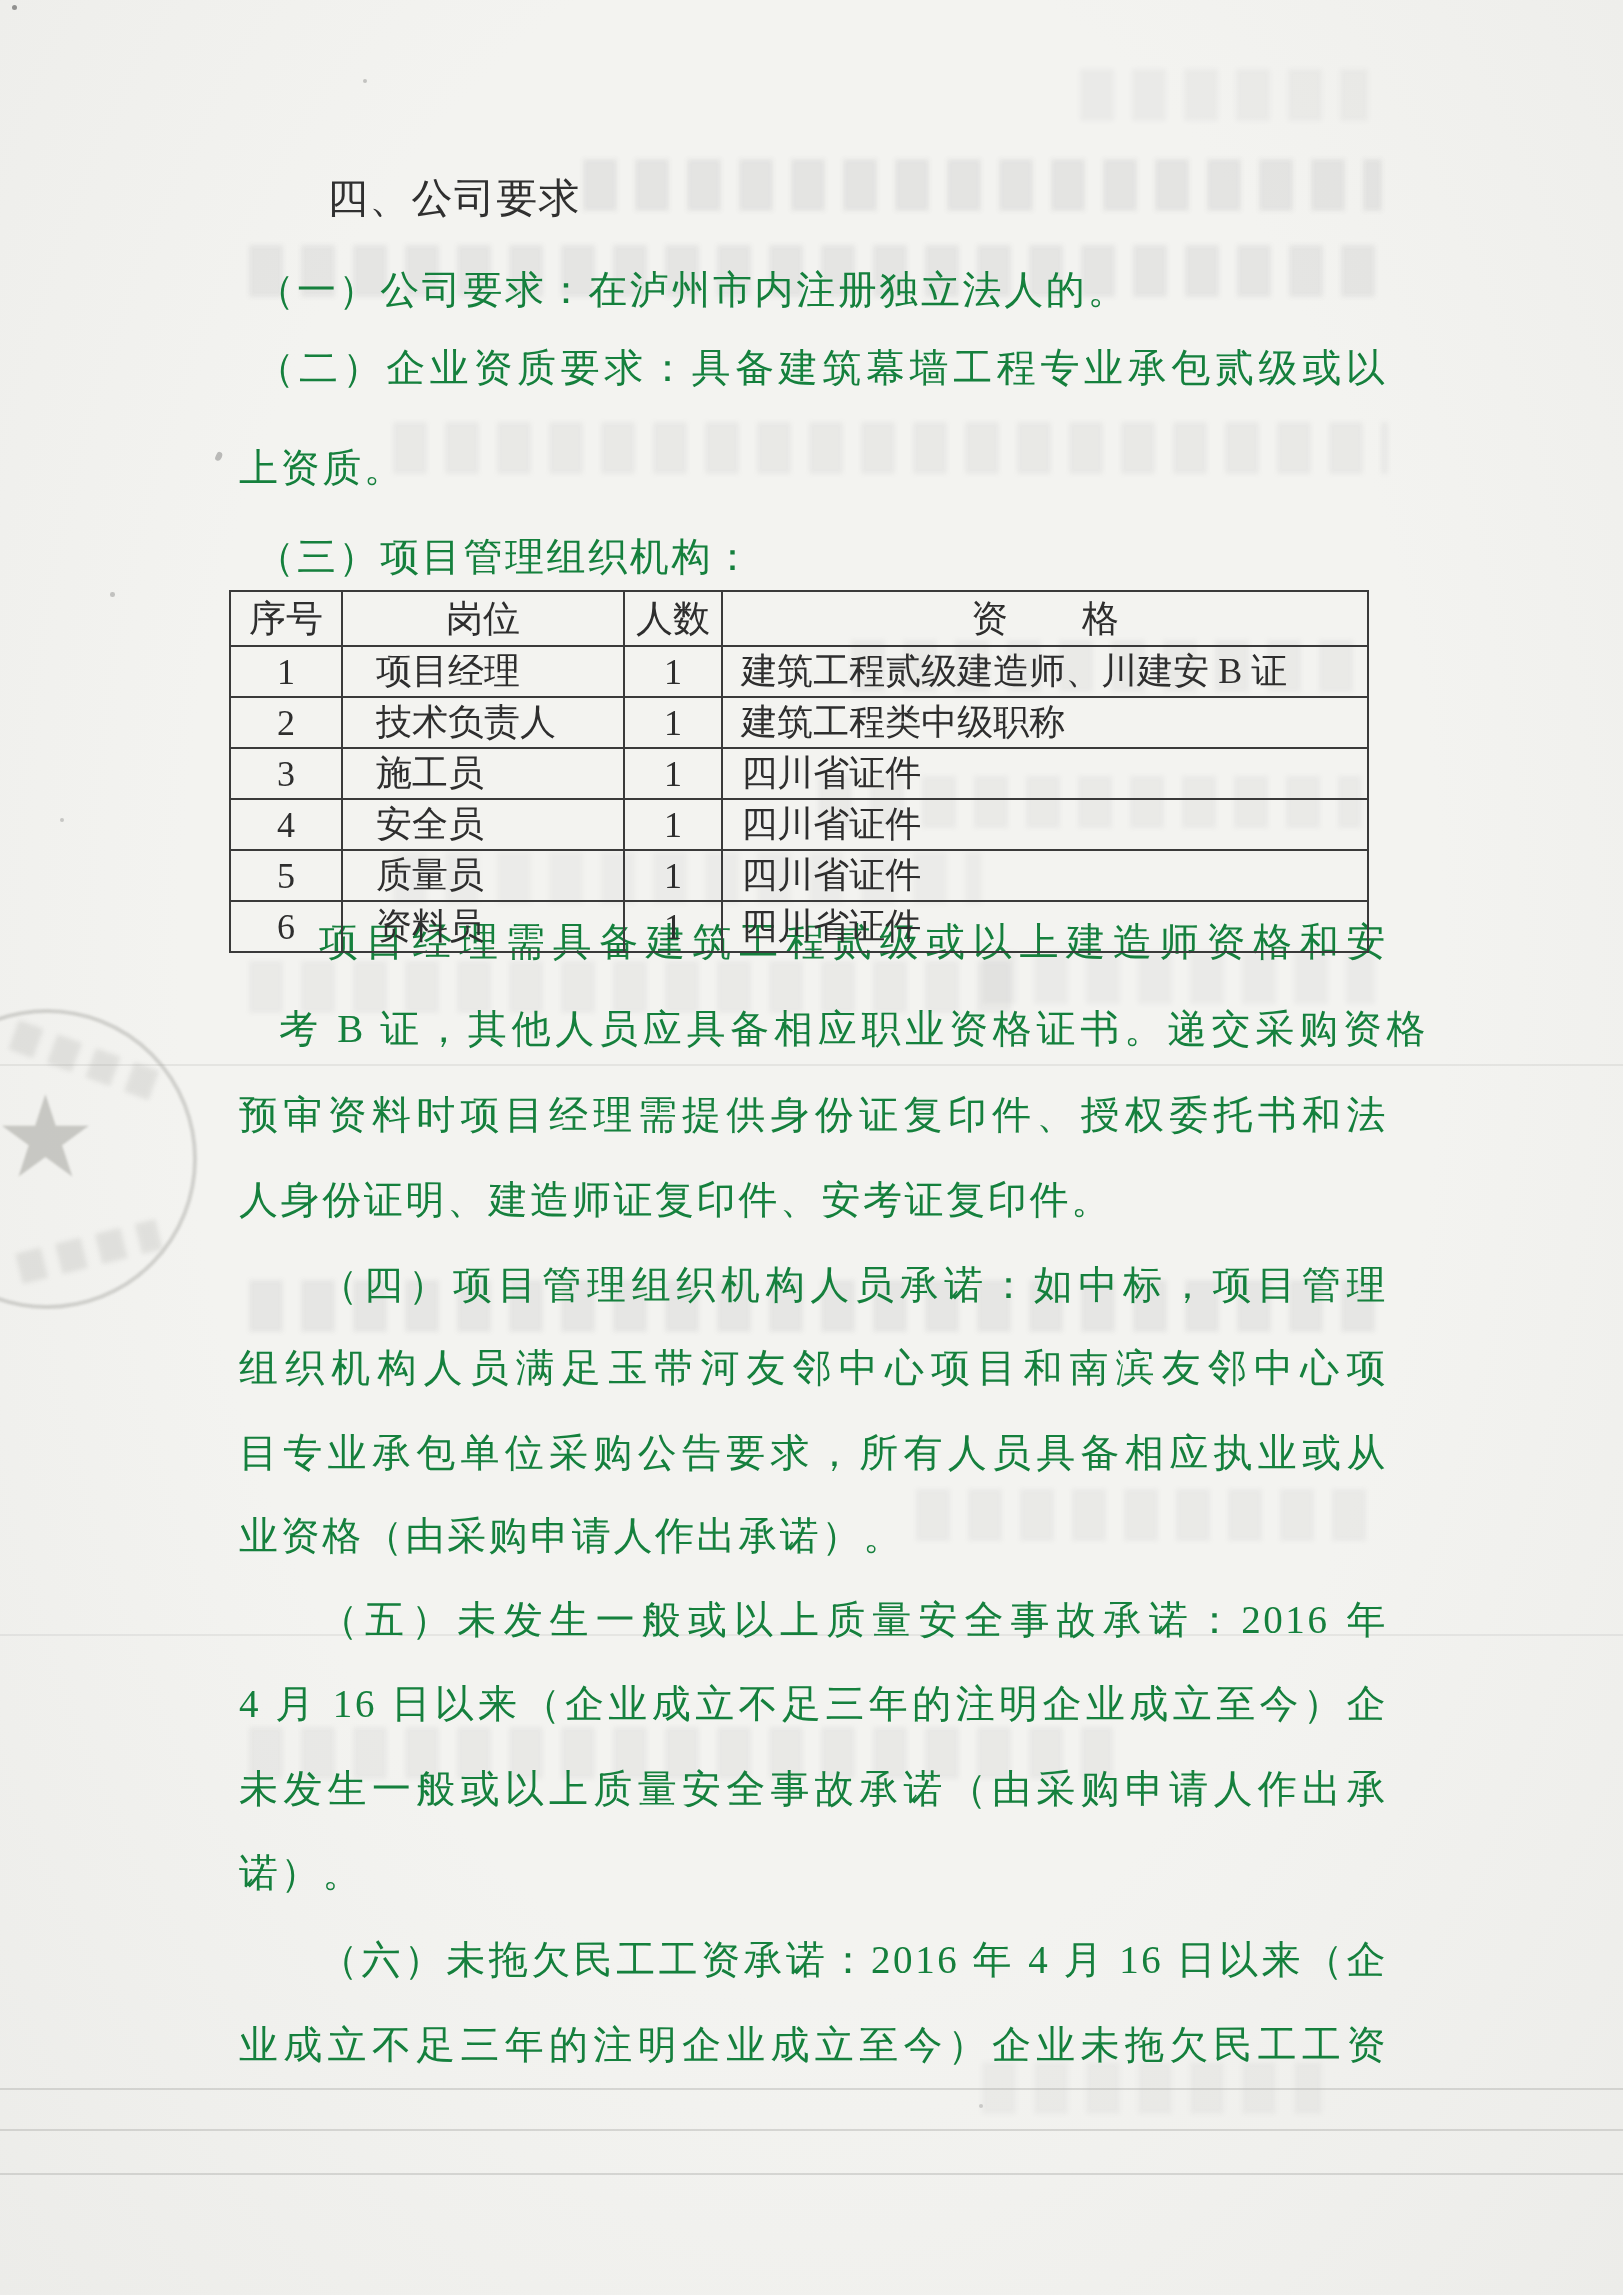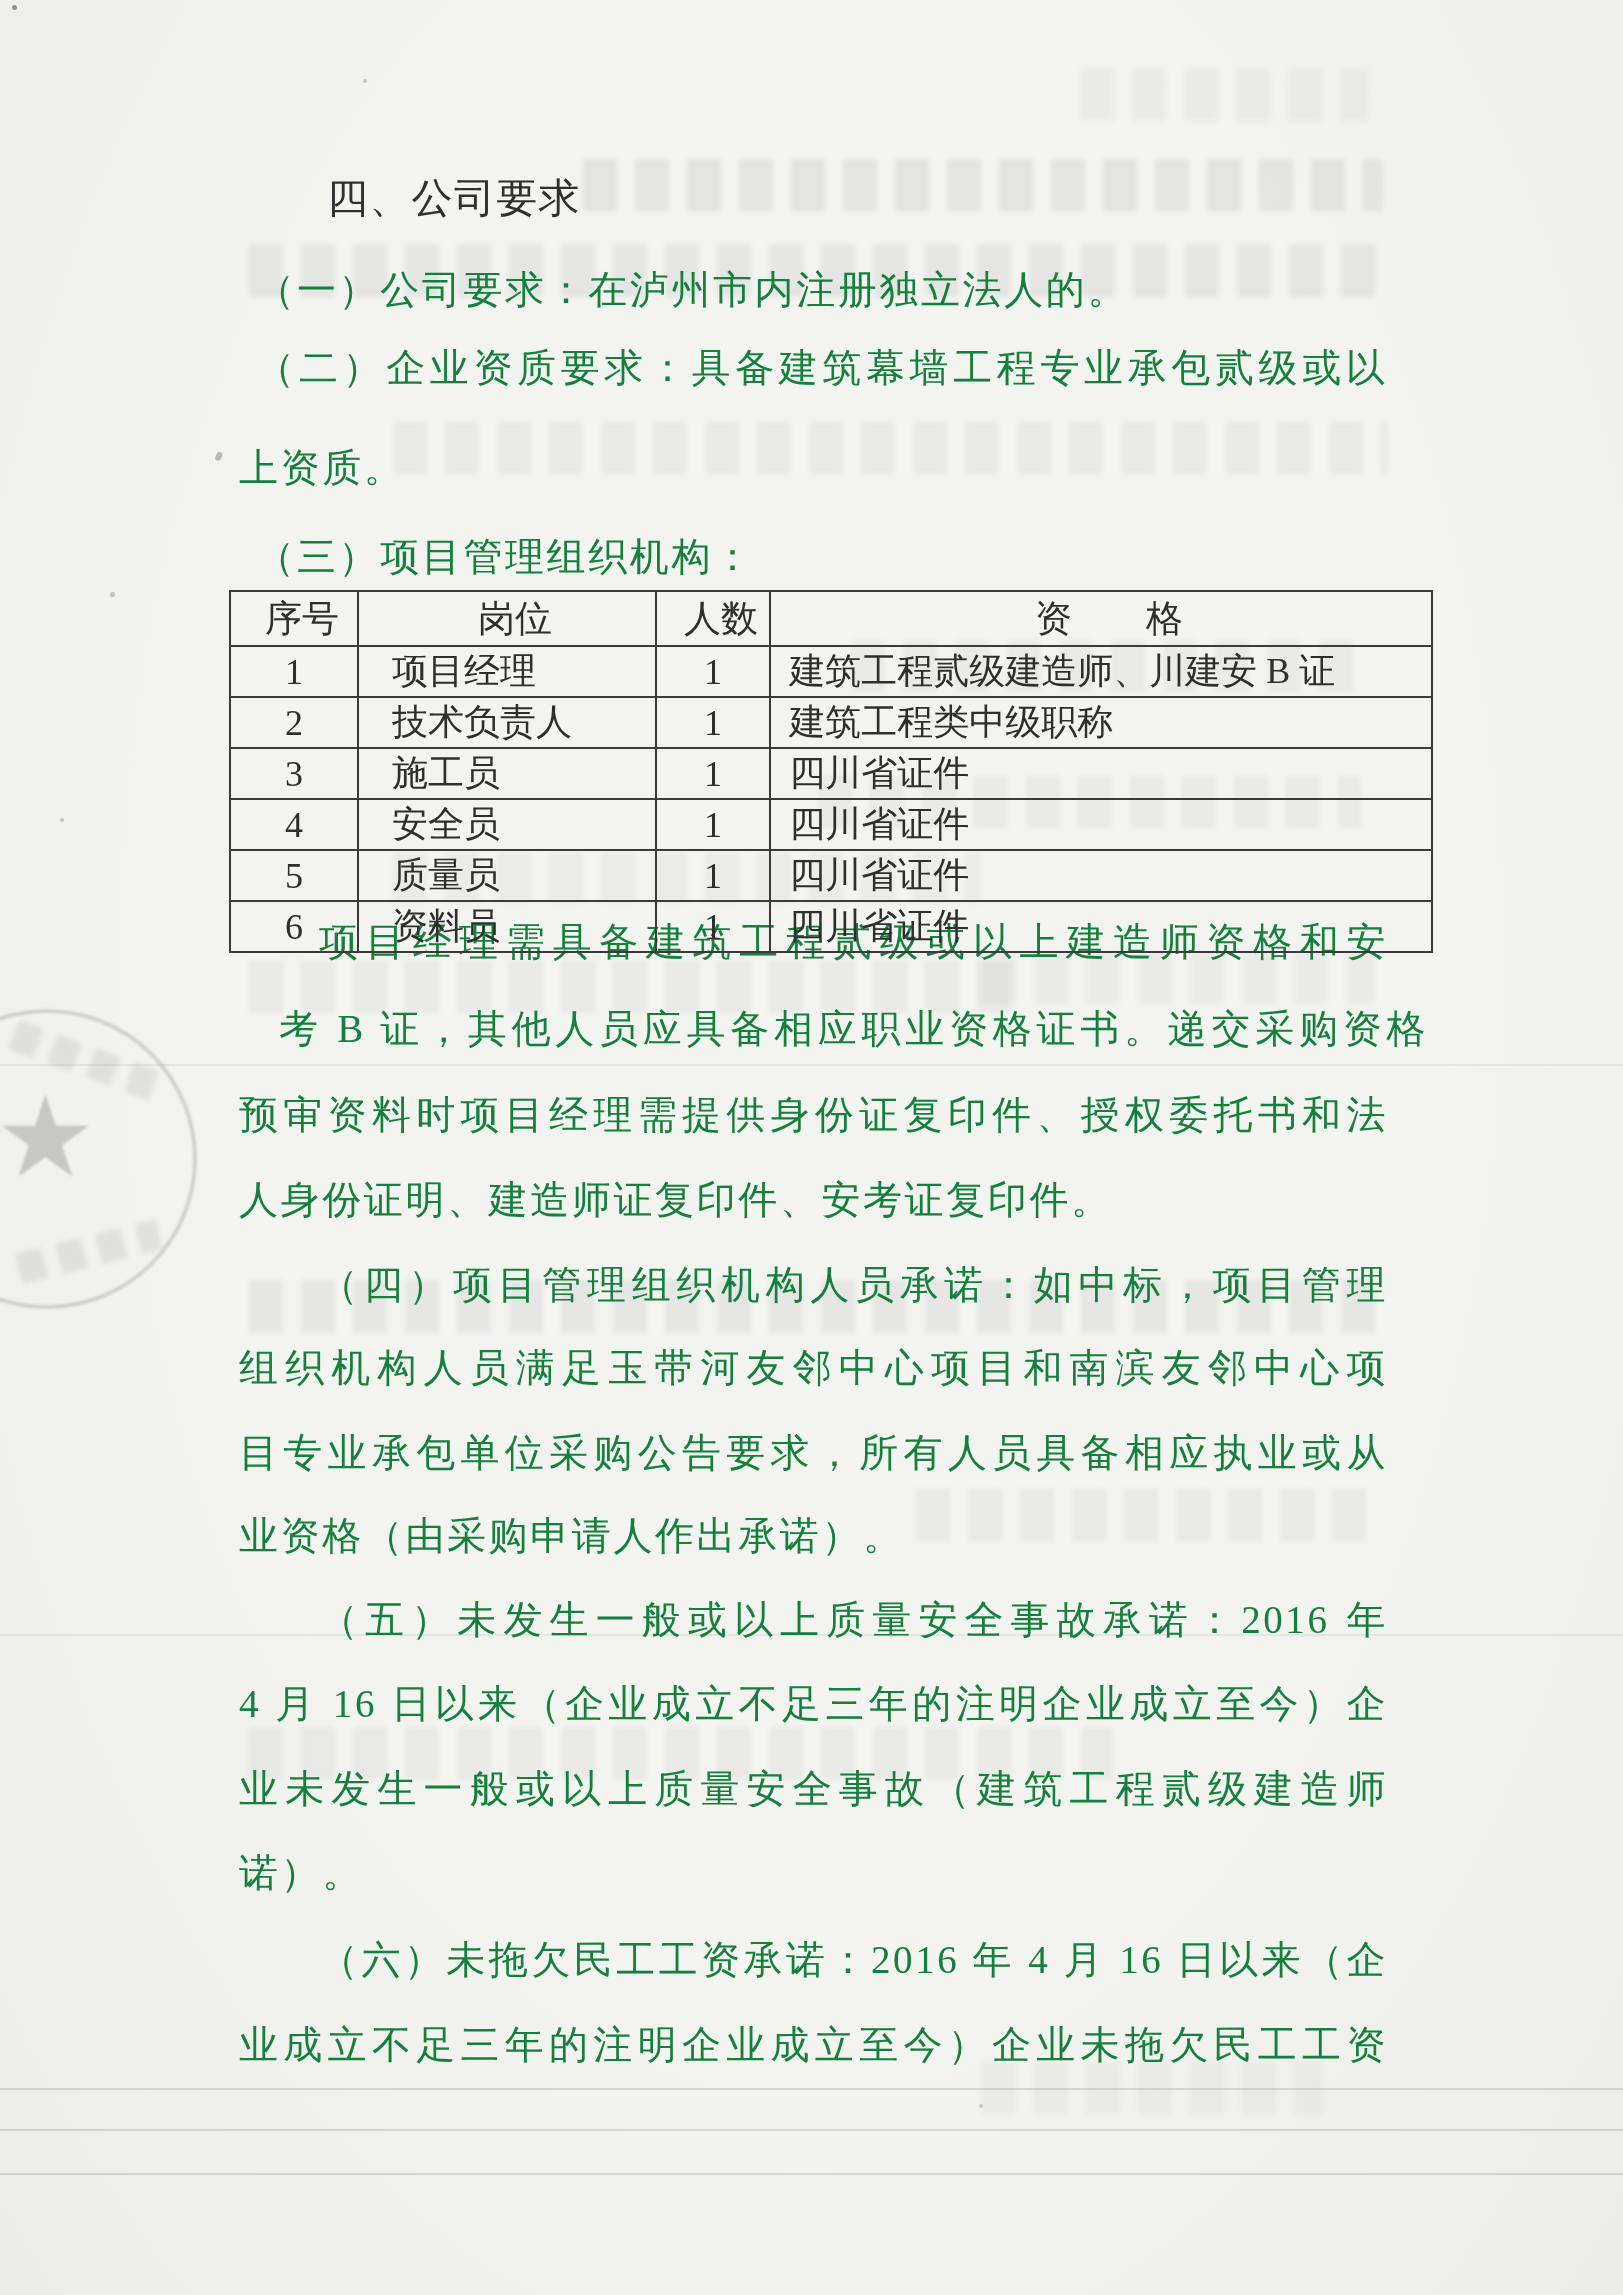--- a/index.html
+++ b/index.html
@@ -34,21 +34,21 @@
     border:2px solid #3a3a3a;font-weight:normal;
     padding:0;overflow:hidden;white-space:nowrap;
   }
   .reqtable{border:2.6px solid #353535;}
   .reqtable tr{height:43px;}
   .reqtable tr.hdr{height:55px;}
   .reqtable .c-seq{width:110px;text-align:center;}
   .reqtable .c-post{width:280px;text-align:left;padding-left:33px;}
   .reqtable .c-count{width:96px;text-align:center;}
   .reqtable .c-qual{width:644px;text-align:left;padding-left:18.3px;}
-  .reqtable tr.hdr th{text-align:center;padding-left:16px;font-size:37px;}
+  .reqtable tr.hdr th{text-align:center;padding-left:0;font-size:37px;}
   
   .ghost{
     position:absolute;height:52px;filter:blur(2.6px);
     background:repeating-linear-gradient(90deg,
       rgba(125,125,130,0.16) 0 34px, rgba(125,125,130,0) 34px 52px);
   }
   
   .streak{position:absolute;left:0;width:1623px;height:2px;background:rgba(165,165,162,0.38);}
   
   .speck{position:absolute;border-radius:50%;background:rgba(70,70,70,0.55);}
@@ -111,21 +111,21 @@
   <div class="line i2 j" style="top:916px;">项目经理需具备建筑工程贰级或以上建造师资格和安</div>
   <div class="line j" style="top:1003px;margin-left:40px;">考 B 证，其他人员应具备相应职业资格证书。递交采购资格</div>
   <div class="line j" style="top:1089px;">预审资料时项目经理需提供身份证复印件、授权委托书和法</div>
   <div class="line" style="top:1174px;">人身份证明、建造师证复印件、安考证复印件。</div>
   <div class="line i2 j" style="top:1259px;">（四）项目管理组织机构人员承诺：如中标，项目管理</div>
   <div class="line j" style="top:1342px;">组织机构人员满足玉带河友邻中心项目和南滨友邻中心项</div>
   <div class="line j" style="top:1427px;">目专业承包单位采购公告要求，所有人员具备相应执业或从</div>
   <div class="line" style="top:1510px;">业资格（由采购申请人作出承诺）。</div>
   <div class="line i2 j" style="top:1594px;">（五）未发生一般或以上质量安全事故承诺：2016 年</div>
   <div class="line j" style="top:1678px;">4 月 16 日以来（企业成立不足三年的注明企业成立至今）企</div>
-  <div class="line j" style="top:1763px;">业未发生一般或以上质量安全事故（建筑工程贰级建造师</div>
+  <div class="line j" style="top:1763px;">未发生一般或以上质量安全事故承诺（由采购申请人作出承</div>
   <div class="line" style="top:1847px;">诺）。</div>
   <div class="line i2 j" style="top:1934px;">（六）未拖欠民工工资承诺：2016 年 4 月 16 日以来（企</div>
   <div class="line j" style="top:2019px;">业成立不足三年的注明企业成立至今）企业未拖欠民工工资</div>
 
   <table class="reqtable">
     <tbody>
         <tr class="hdr">
       <th class="c-seq">序号</th>
       <th class="c-post">岗位</th>
       <th class="c-count">人数</th>

